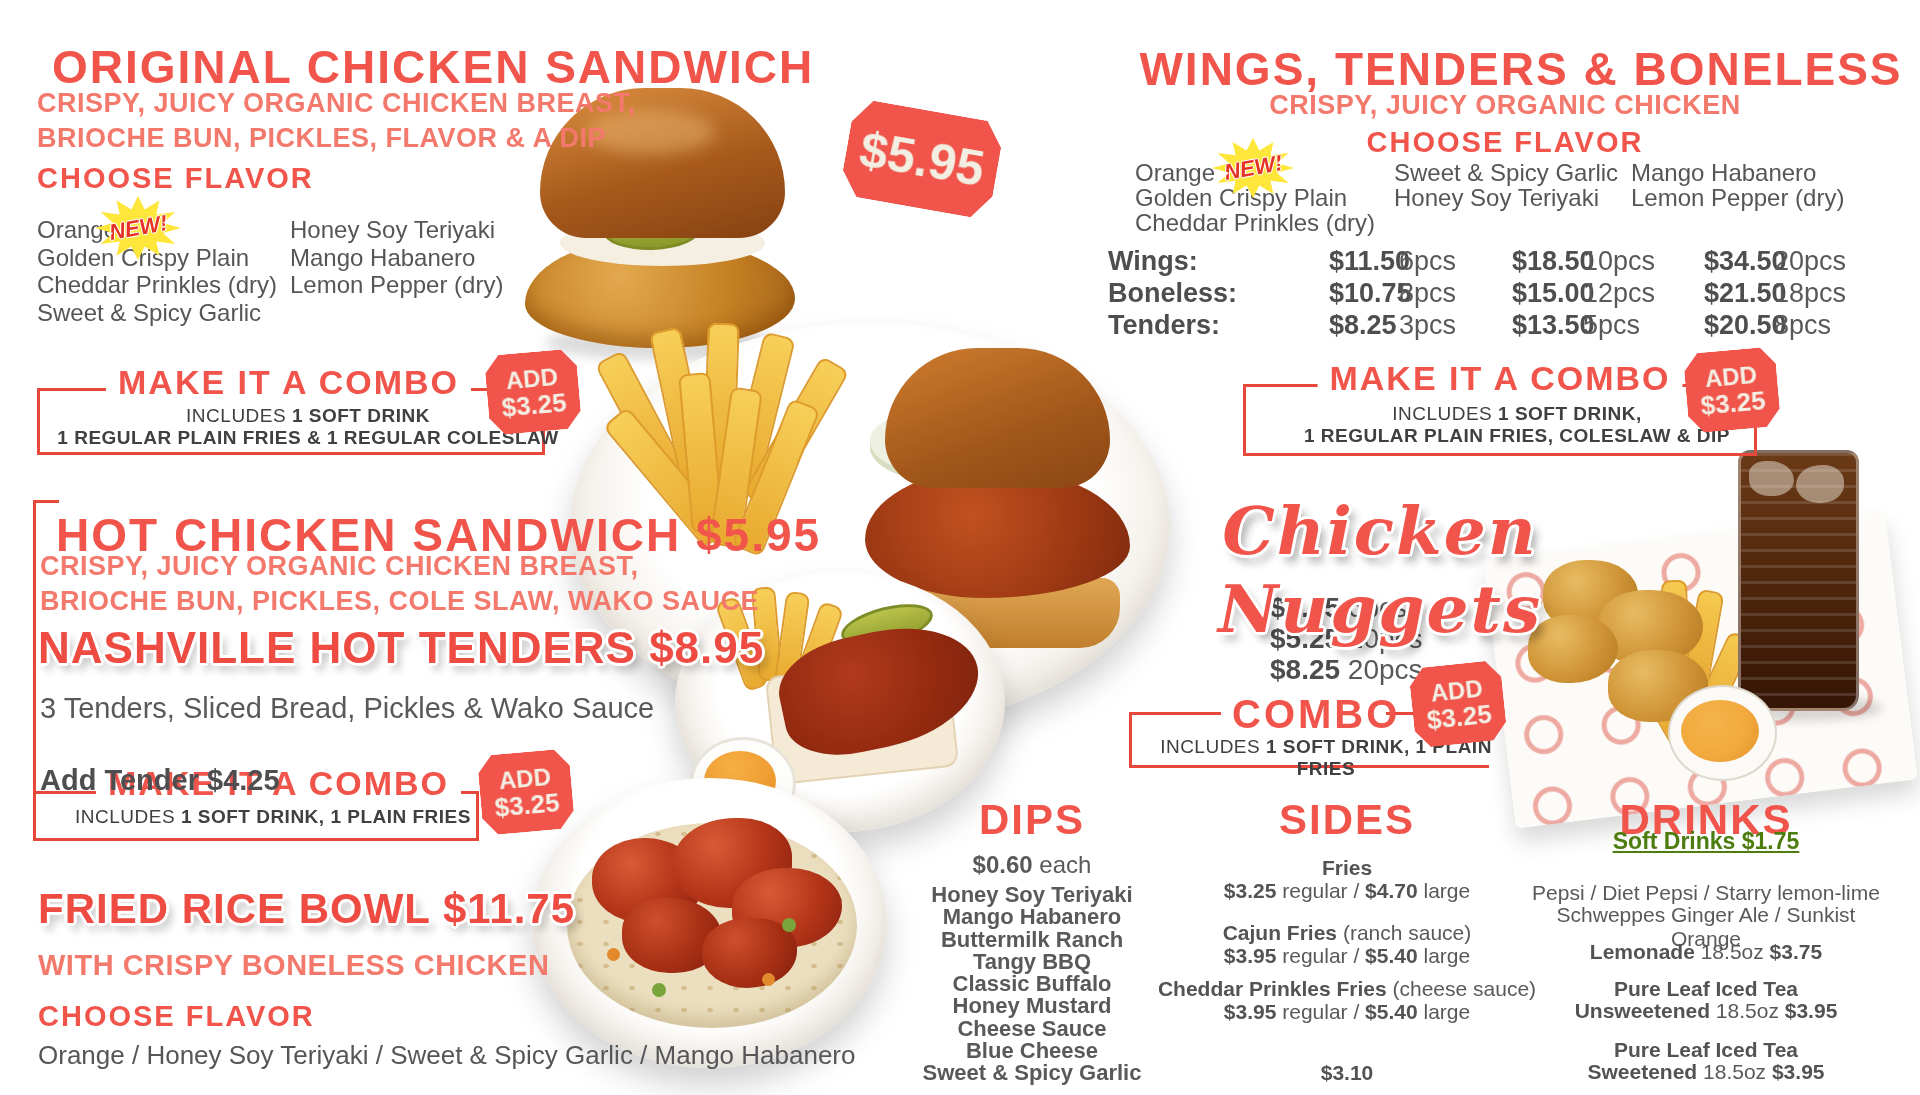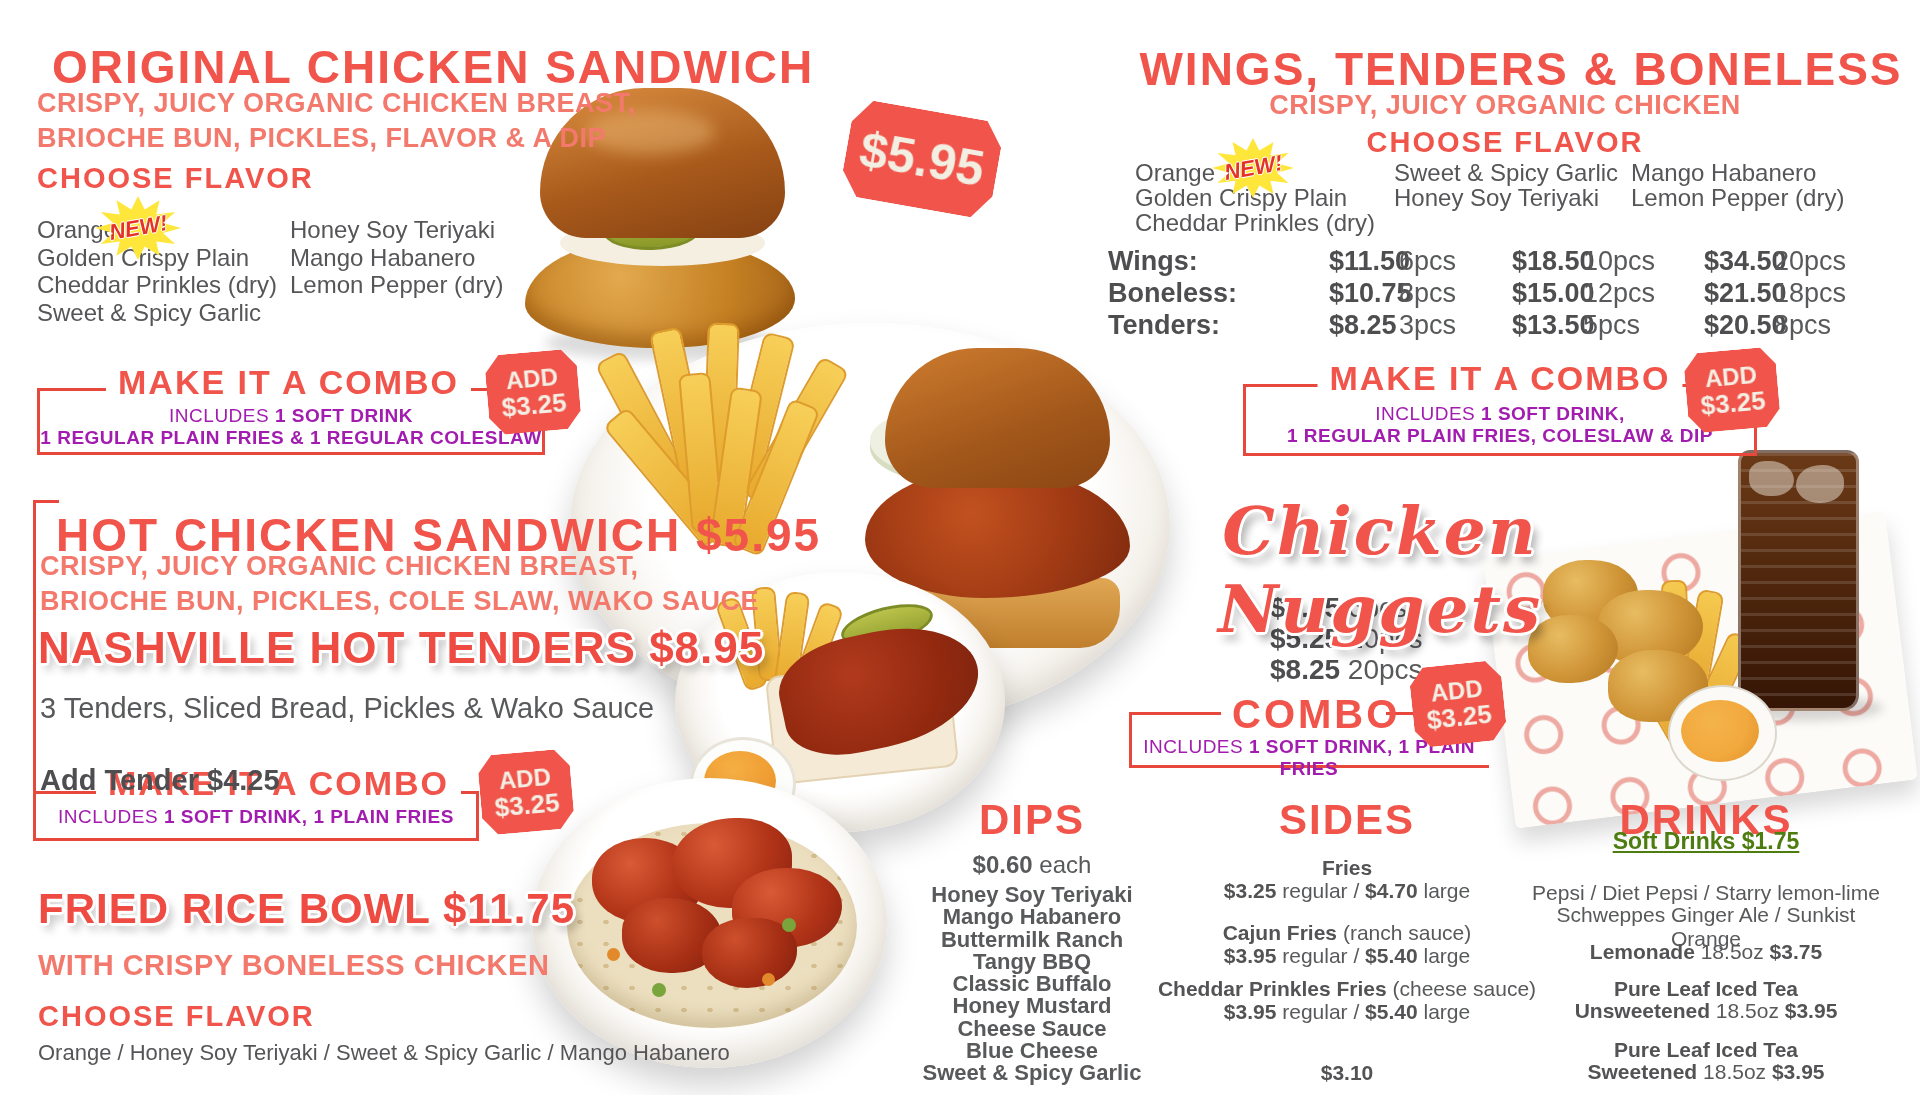--- a/index.html
+++ b/index.html
@@ -24,21 +24,21 @@
     text-shadow:3px 0 #fff,-3px 0 #fff,0 3px #fff,0 -3px #fff,2px 2px #fff,-2px -2px #fff,2px -2px #fff,-2px 2px #fff,5px 7px 9px rgba(0,0,0,.28);}
   
   .script{position:absolute;margin:0;font-family:"DejaVu Serif",serif;font-style:italic;font-weight:bold;
     font-size:66px;color:var(--red);letter-spacing:2px;z-index:6;text-align:center;
     text-shadow:3px 0 #fff,-3px 0 #fff,0 3px #fff,0 -3px #fff,2px 2px #fff,-2px -2px #fff,2px -2px #fff,-2px 2px #fff,6px 8px 8px rgba(0,0,0,.3);}
   
   .cbox{position:absolute;border:3px solid var(--red2);z-index:4;}
   .ctitle{position:absolute;top:-26px;font-size:34px;font-weight:bold;letter-spacing:2px;color:var(--red);
     background:#fff;padding:0 12px;line-height:1;white-space:nowrap;z-index:5;}
   .ctitle.cc{left:50%;transform:translateX(-50%);}
-  .cline{position:absolute;left:0;width:100%;text-align:center;font-size:19px;color:#a21caf;letter-spacing:.5px;z-index:5;}
+  .cline{position:absolute;left:0;width:100%;text-align:center;font-size:19px;color:#404040;letter-spacing:.5px;z-index:5;padding-left:17px;}
   .cline b{font-weight:bold;}
   .add-badge{position:absolute;width:92px;height:80px;background:var(--red);color:var(--cream);
     display:flex;flex-direction:column;align-items:center;justify-content:center;gap:1px;z-index:6;
     clip-path:polygon(16% 0,84% 0,100% 22%,100% 78%,84% 100%,16% 100%,0 78%,0 22%);
     transform:rotate(-5deg);filter:drop-shadow(3px 5px 5px rgba(0,0,0,.3));font-weight:bold;line-height:1;}
   .add-badge .al{font-size:24px;}
   .add-badge .ap{font-size:26px;}
   
   .ptag{position:absolute;left:846px;top:110px;width:152px;height:98px;background:var(--red);
     clip-path:polygon(12% 0,88% 0,100% 25%,100% 75%,88% 100%,12% 100%,0 75%,0 25%);
@@ -218,21 +218,21 @@
     <div class="cline" style="top:12px;"><span>INCLUDES </span><b>1 SOFT DRINK, 1 PLAIN FRIES</b></div>
   </div>
   <div class="add-badge" style="left:480px;top:752px;">
     <span class="al">ADD</span>
     <span class="ap">$3.25</span>
   </div>
 
   <h2 class="bubble" style="left:38px;top:888px;font-size:42px;">FRIED RICE BOWL $11.75</h2>
   <div class="sub" style="left:38px;top:948px;font-size:29px;">WITH CRISPY BONELESS CHICKEN</div>
   <div class="chf" style="left:38px;top:1000px;">CHOOSE FLAVOR</div>
-  <div class="flv" style="left:38px;top:1040px;font-size:22px;">Orange / Honey Soy Teriyaki / Sweet &amp; Spicy Garlic / Mango Habanero</div>
+  <div class="flv" style="left:38px;top:1040px;font-size:26px;">Orange / Honey Soy Teriyaki / Sweet &amp; Spicy Garlic / Mango Habanero</div>
 
   <h1 class="ttl" style="left:1105px;top:30px;width:800px;text-align:center;">WINGS, TENDERS &amp; BONELESS</h1>
   <div class="sub" style="left:1105px;top:88px;width:800px;text-align:center;">CRISPY, JUICY ORGANIC CHICKEN</div>
   <div class="chf" style="left:1105px;top:126px;width:800px;text-align:center;">CHOOSE FLAVOR</div>
 
   <div class="flv w" style="left:1135px;top:160px;">
     <div>Orange</div>
     <div>Golden Crispy Plain</div>
     <div>Cheddar Prinkles (dry)</div>
   </div>

